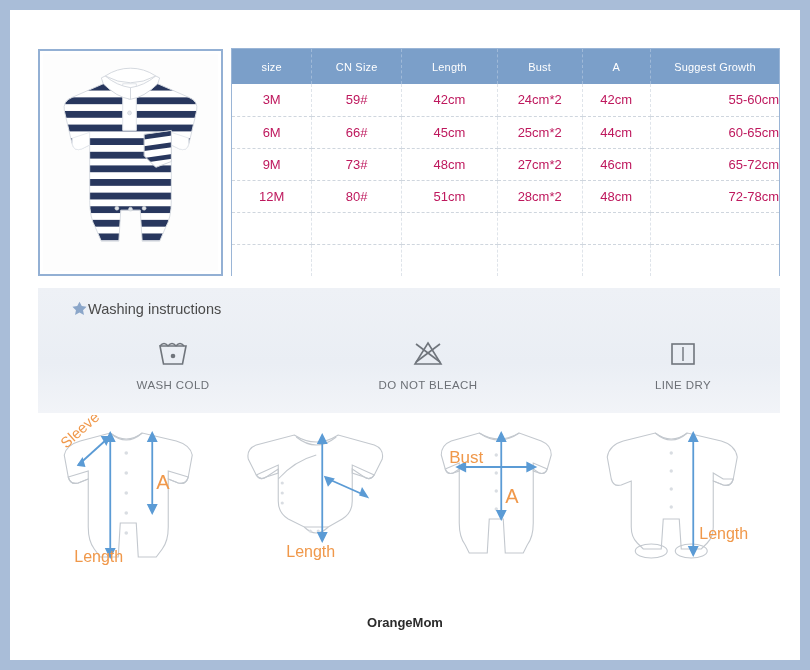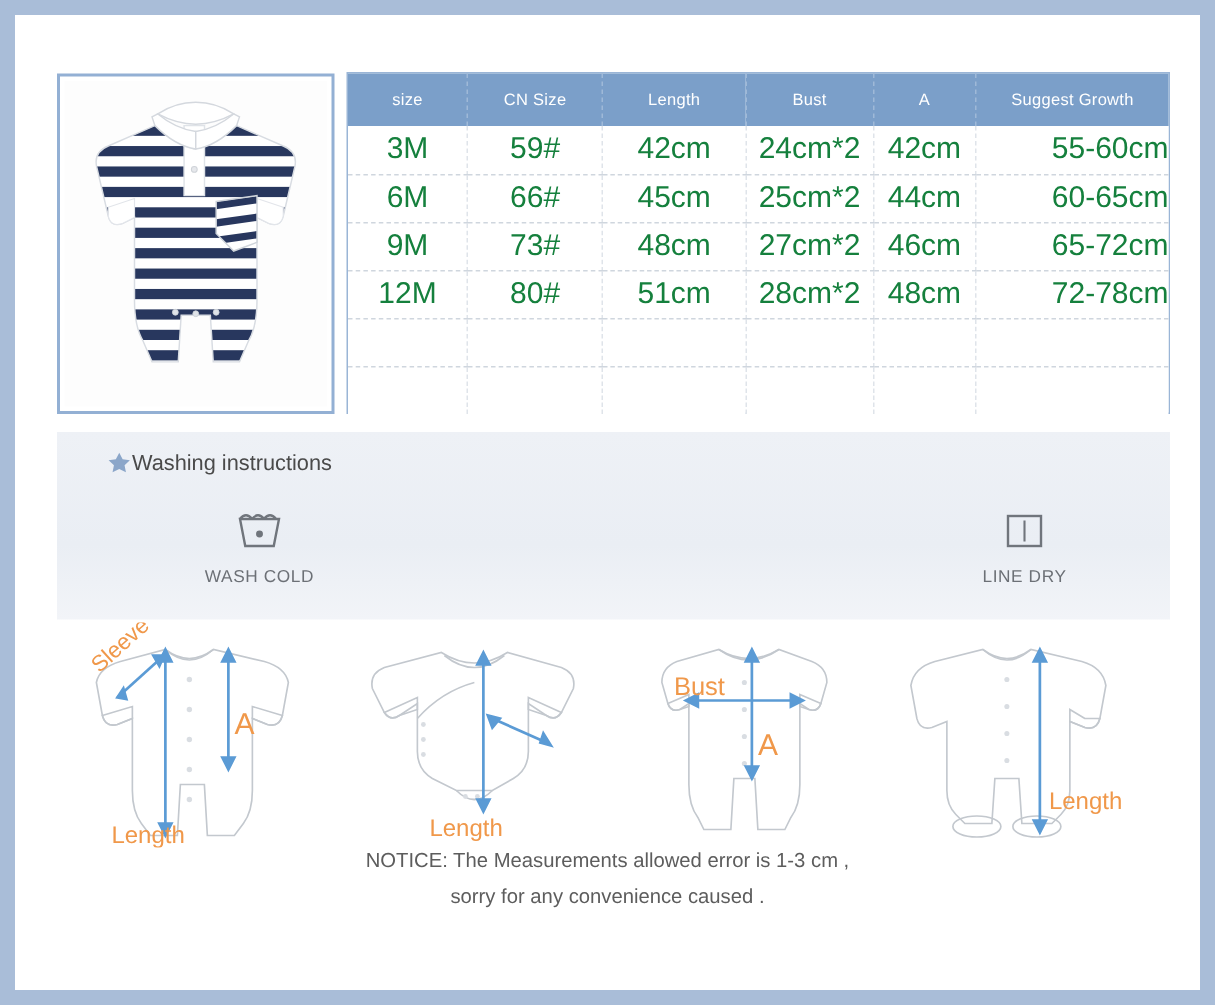--- a/index.html
+++ b/index.html
@@ -58,22 +58,22 @@
     color: #ffffff;
     font-weight: 400;
     font-size: 11px;
     height: 35px;
     border-right: 1px dashed #9fb9d8;
     letter-spacing: .2px;
   }
   table.sizes thead th:last-child { border-right: none; }
   table.sizes tbody td {
     text-align: center;
-    color: #15803d;
-    font-size: 20px;
+    color: #be185d;
+    font-size: 13px;
     height: 32px;
     border-bottom: 1px dashed #cfd6de;
     border-right: 1px dashed #dfe4ea;
     background: #fff;
   }
   table.sizes tbody td:last-child { border-right: none; text-align: right; }
   table.sizes tbody tr:last-child td { border-bottom: none; }
   td.c-size   { font-size: 16px; }
   td.c-cn     { font-size: 17px; }
 
@@ -299,20 +299,28 @@
         <svg width="40" height="34" viewBox="0 0 40 34">
           <path d="M7 10 L33 10 L29.5 28 L10.5 28 Z" fill="none" stroke="#70757c" stroke-width="1.6"></path>
           <path d="M7 10 Q11 5 15 10" fill="none" stroke="#70757c" stroke-width="1.6"></path>
           <path d="M15 10 Q19 5 23 10" fill="none" stroke="#70757c" stroke-width="1.6"></path>
           <path d="M23 10 Q27 5 31 10" fill="none" stroke="#70757c" stroke-width="1.6"></path>
           <circle cx="20" cy="20" r="2.3" fill="#70757c"></circle>
         </svg>
         <span class="cap">WASH COLD</span>
       </div>
 
+      <div class="care">
+        <svg width="40" height="34" viewBox="0 0 40 34">
+          <path d="M20 7 L33 28 L7 28 Z" fill="none" stroke="#70757c" stroke-width="1.6"></path>
+          <line x1="8" y1="8" x2="32" y2="26" stroke="#70757c" stroke-width="1.6"></line>
+          <line x1="32" y1="8" x2="8" y2="26" stroke="#70757c" stroke-width="1.6"></line>
+        </svg>
+        <span class="cap">DO NOT BLEACH</span>
+      </div>
 
 
 
       <div class="care">
         <svg width="40" height="34" viewBox="0 0 40 34">
           <rect x="9" y="8" width="22" height="20" fill="none" stroke="#70757c" stroke-width="1.6"></rect>
           <line x1="20" y1="11" x2="20" y2="25" stroke="#70757c" stroke-width="1.4"></line>
         </svg>
         <span class="cap">LINE DRY</span>
       </div>
@@ -456,19 +464,16 @@
           <line x1="98" y1="22" x2="98" y2="136"></line>
           <polygon points="98,18 94,26 102,26"></polygon>
           <polygon points="98,140 94,132 102,132"></polygon>
         </g>
         <text x="104" y="124" fill="#f0984a" font-size="16" font-family="Liberation Sans, sans-serif">Length</text>
       </svg>
     </div>
 
   </div>
 
-  <div class="notice">
-    <div class="l1">NOTICE:   The Measurements allowed error is 1-3 cm ,</div>
-    <div class="l2">sorry for any convenience caused .</div>
-  </div>
-
+
+  <div class="brand">OrangeMom</div>
 
 </div>
 
 </body></html>

